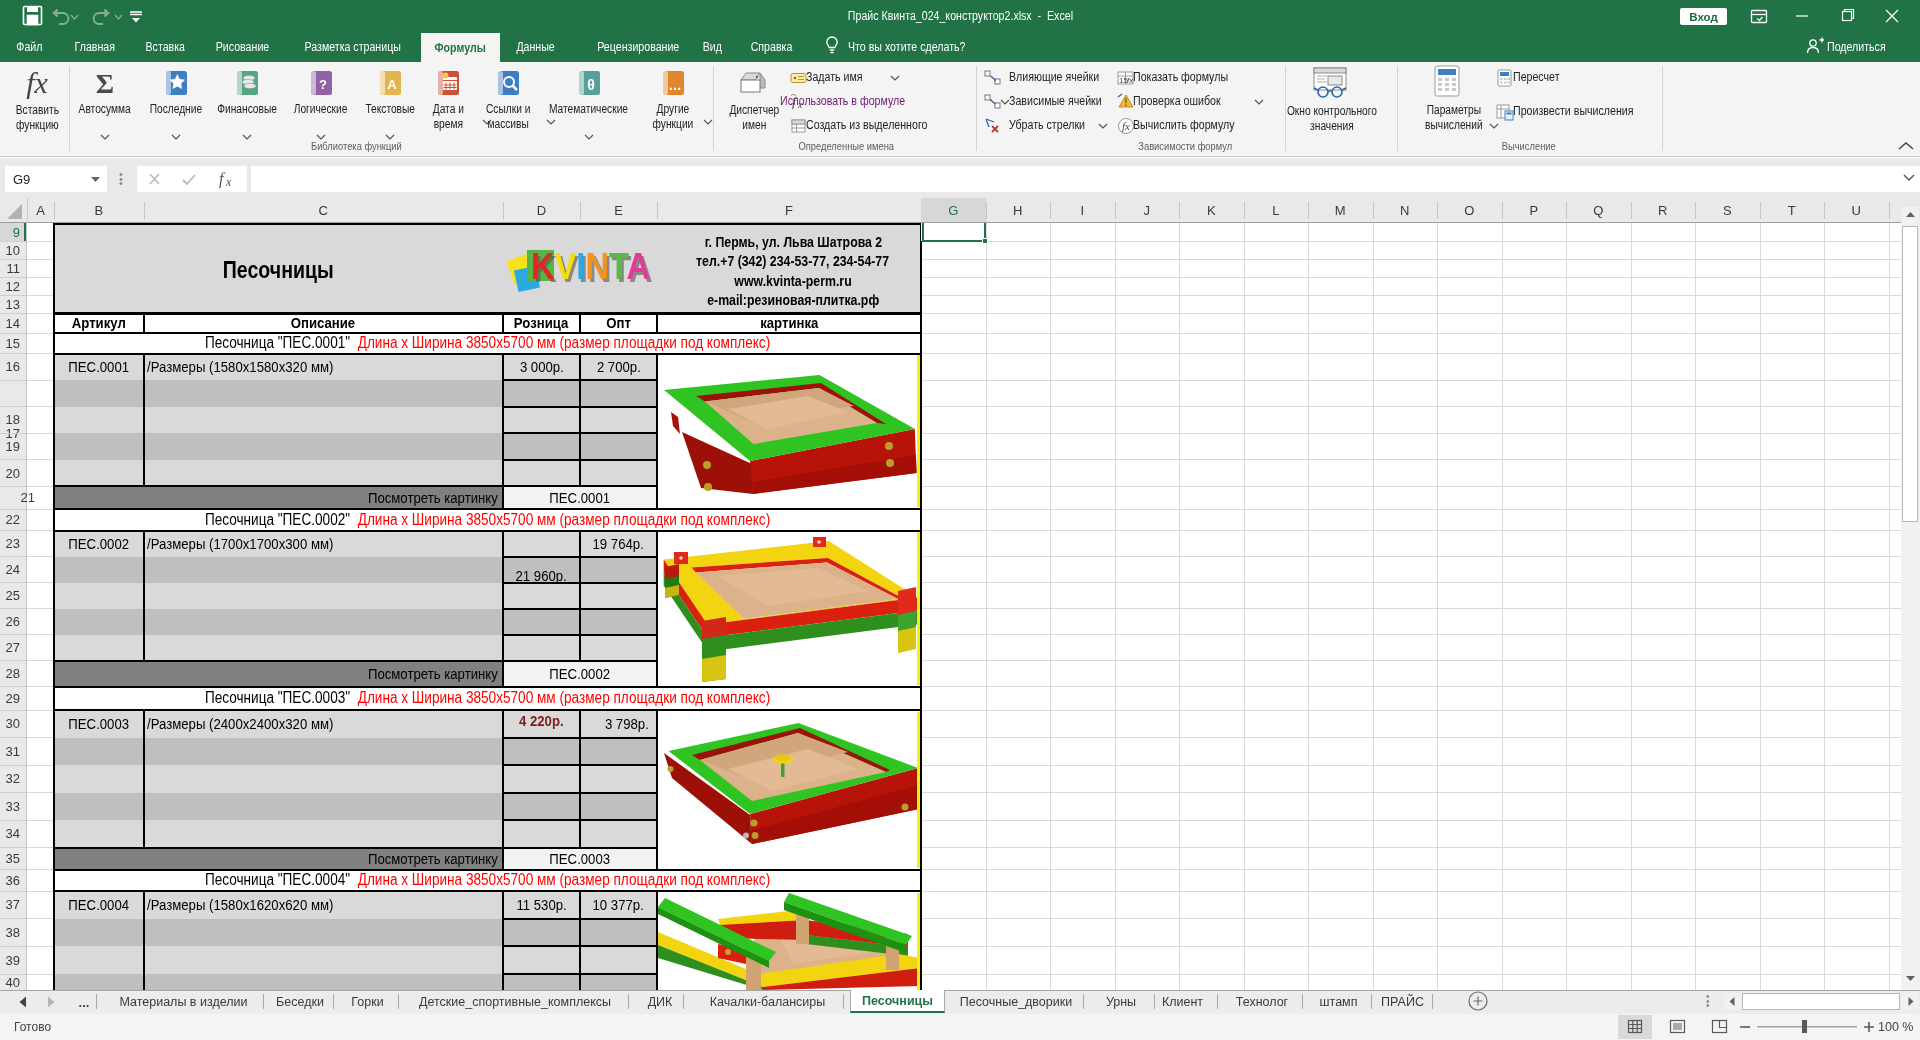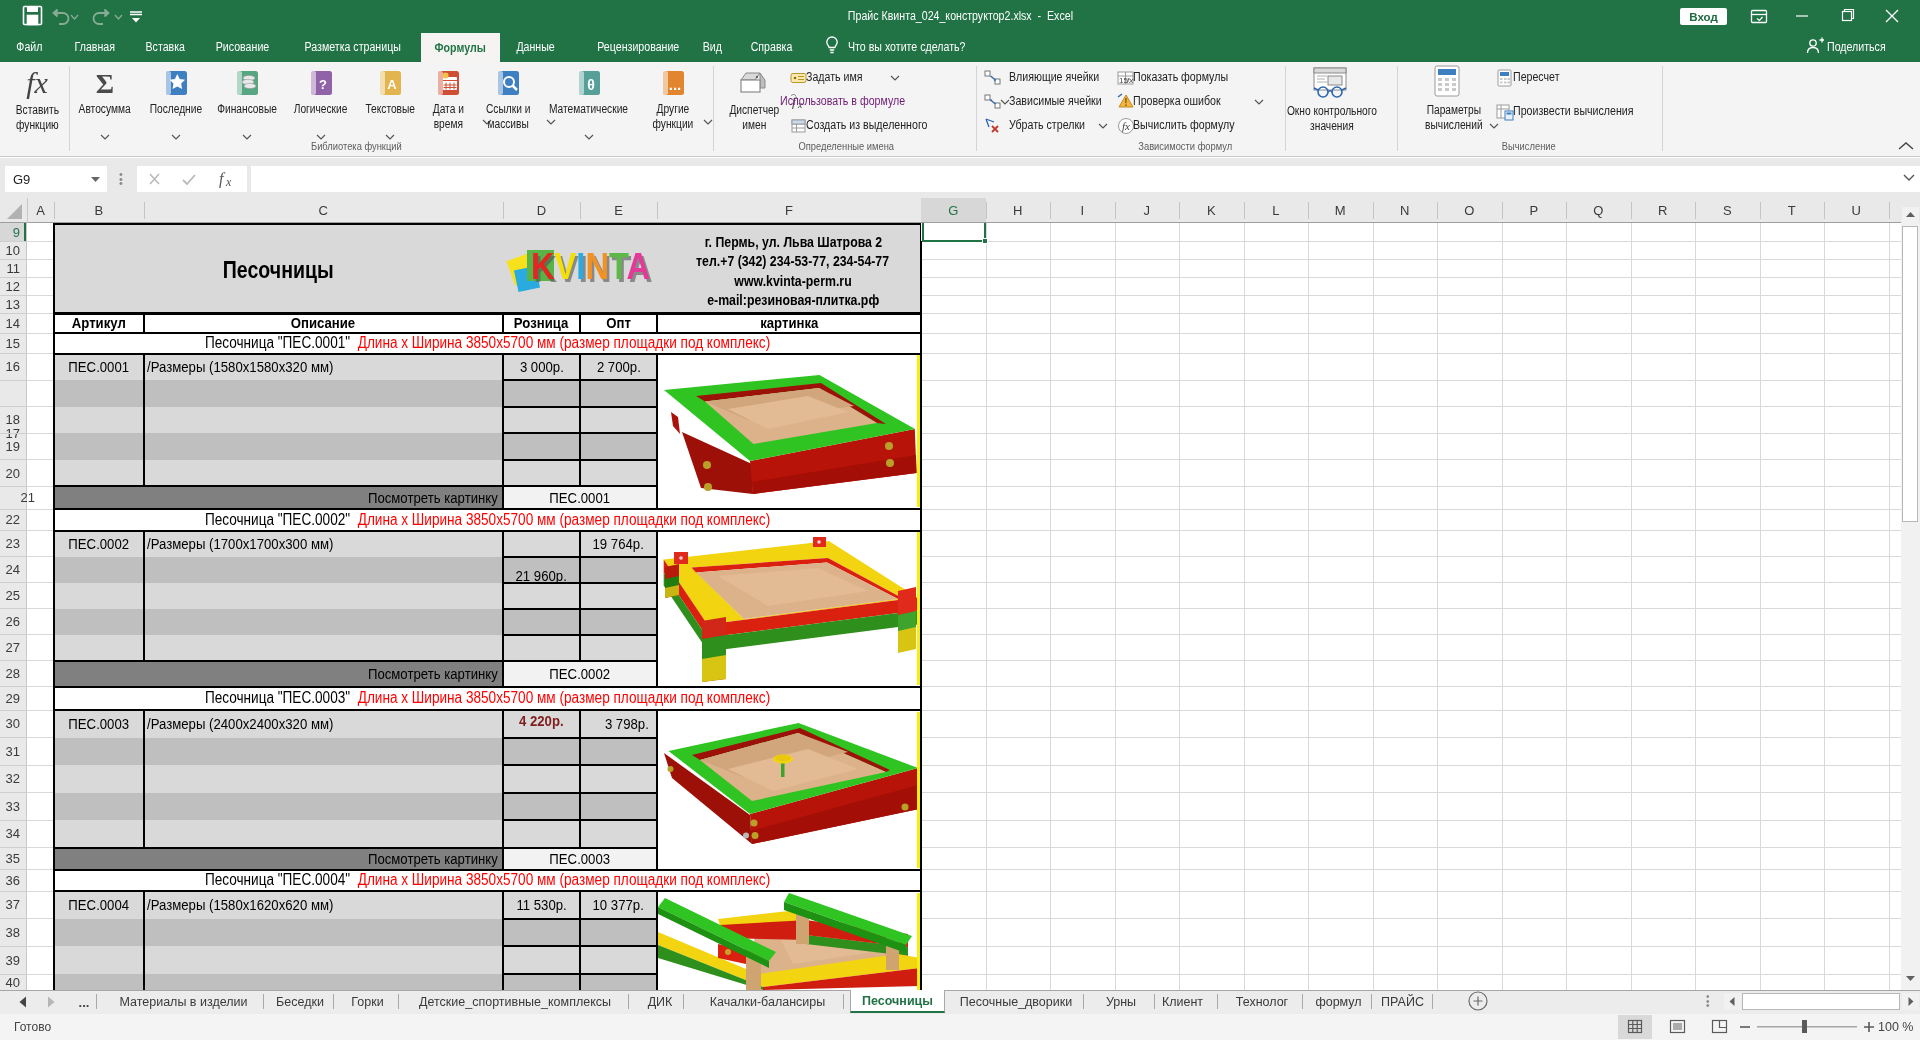--- a/index.html
+++ b/index.html
@@ -940,21 +940,21 @@
 <div style="left:96.0px;top:994.0px;width:1.0px;height:15.0px;background:#a9a9a9;"></div>
 <div class="ct" style="left:850.0px;top:990.0px;width:95.0px;height:23.0px;background:#fff;border-bottom:2.5px solid #217346;color:#217346;font-size:12.5px;font-weight:bold;border-left:1px solid #a9a9a9;border-right:1px solid #a9a9a9;">Песочницы</div>
 <div class="ct" style="left:957.0px;top:990.0px;width:118.0px;height:23.0px;color:#3a3a3a;font-size:12.5px;">Песочные_дворики</div>
 <div style="left:1083.0px;top:994.0px;width:1.0px;height:15.0px;background:#a9a9a9;"></div>
 <div class="ct" style="left:1096.0px;top:990.0px;width:50.0px;height:23.0px;color:#3a3a3a;font-size:12.5px;">Урны</div>
 <div style="left:1154.0px;top:994.0px;width:1.0px;height:15.0px;background:#a9a9a9;"></div>
 <div class="ct" style="left:1156.0px;top:990.0px;width:53.0px;height:23.0px;color:#3a3a3a;font-size:12.5px;">Клиент</div>
 <div style="left:1217.0px;top:994.0px;width:1.0px;height:15.0px;background:#a9a9a9;"></div>
 <div class="ct" style="left:1230.0px;top:990.0px;width:64.0px;height:23.0px;color:#3a3a3a;font-size:12.5px;">Технолог</div>
 <div style="left:1302.0px;top:994.0px;width:1.0px;height:15.0px;background:#a9a9a9;"></div>
-<div class="ct" style="left:1314.0px;top:990.0px;width:49.0px;height:23.0px;color:#3a3a3a;font-size:12.5px;">формул</div>
+<div class="ct" style="left:1314.0px;top:990.0px;width:49.0px;height:23.0px;color:#3a3a3a;font-size:12.5px;">штамп</div>
 <div style="left:1371.0px;top:994.0px;width:1.0px;height:15.0px;background:#a9a9a9;"></div>
 <div class="ct" style="left:1381.0px;top:990.0px;width:43.0px;height:23.0px;color:#3a3a3a;font-size:12.5px;">ПРАЙС</div>
 <div style="left:1432.0px;top:994.0px;width:1.0px;height:15.0px;background:#a9a9a9;"></div>
 <svg width="22" height="22" style="left:1468px;top:991px">
     <circle cx="10" cy="10" r="9" fill="none" stroke="#6a6a6a" stroke-width="1.2"></circle>
     <path d="M10 5.5 v9 M5.5 10 h9" stroke="#6a6a6a" stroke-width="1.2"></path>
   </svg>
 <div style="left:1706.0px;top:995.0px;width:4.0px;height:14.0px;color:#8a8a8a;font-size:10px;line-height:4.5px;">•<br>•<br>•</div>
 <svg width="17" height="17" style="left:1724px;top:993px">
     <rect width="17" height="17" fill="#f1f1f1"></rect>

